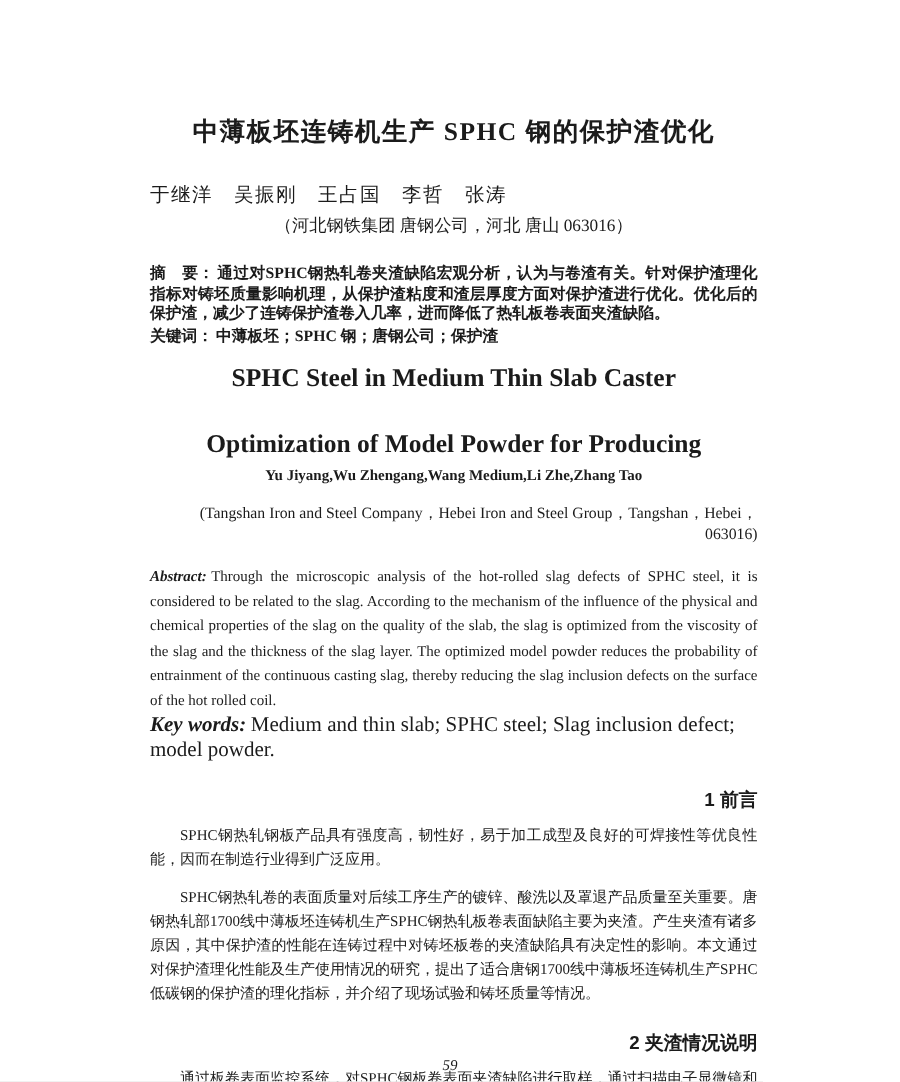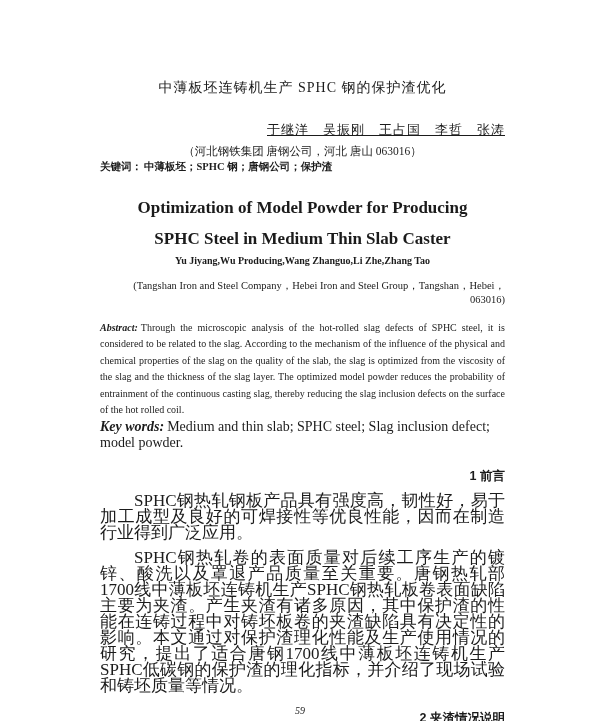--- a/index.html
+++ b/index.html
@@ -10,33 +10,32 @@
     margin: 0 auto;
     background: #ffffff;
     color: #1b1b1b;
     font-family: "Liberation Serif", "DejaVu Serif", serif;
     box-sizing: border-box;
     padding: 0 95px 0 100px;
     overflow: hidden;
   }
   .cn-title {
     margin: 76px 0 0 0;
-    font-size: 14px;
+    font-size: 17px;
     line-height: 24px;
-    font-weight: normal;
+    font-weight: bold;
     text-align: center;
     letter-spacing: 1px;
   }
   .cn-authors {
     margin-top: 21px;
     font-size: 13px;
     line-height: 17px;
-    text-align: right;
+    text-align: left;
     letter-spacing: 1px;
-    text-decoration: underline;
   }
   .cn-affil {
     margin-top: 6px;
     font-size: 11.5px;
     line-height: 15px;
     text-align: center;
   }
   .cn-abstract {
     margin-top: 17px;
     font-size: 10.5px;
@@ -87,21 +86,21 @@
   .sec {
     margin: 16px 0 0 0;
     font-size: 12.5px;
     line-height: 16px;
     font-weight: bold;
     font-family: "Liberation Sans", "DejaVu Sans", sans-serif;
     text-align: right;
   }
   .body-p {
     margin: 9px 0 0 0;
-    font-size: 17px;
+    font-size: 10px;
     line-height: 16px;
     text-align: justify;
     text-indent: 2em;
   }
   .pagenum {
     position: absolute;
     bottom: 5px;
     left: 0;
     width: 100%;
     text-align: center;
@@ -113,29 +112,32 @@
 <body>
 
 <div class="sheet">
 
   <h1 class="cn-title">中薄板坯连铸机生产 SPHC 钢的保护渣优化</h1>
 
   <div class="cn-authors">于继洋　吴振刚　王占国　李哲　张涛</div>
 
   <div class="cn-affil">（河北钢铁集团 唐钢公司，河北 唐山 063016）</div>
 
+  <div class="cn-abstract">
+    <span class="label">摘　要：</span><span>通过对SPHC钢热轧卷夹渣缺陷宏观分析，认为与卷渣有关。针对保护渣理化指标对铸坯质量影响机理，从保护渣粘度和渣层厚度方面对保护渣进行优化。优化后的保护渣，减少了连铸保护渣卷入几率，进而降低了热轧板卷表面夹渣缺陷。</span>
+  </div>
 
   <div class="cn-keywords">
     <span class="label">关键词：</span><span>中薄板坯；SPHC 钢；唐钢公司；保护渣</span>
   </div>
 
+  <h2 class="en-title second">SPHC Steel in Medium Thin Slab Caster</h2>
   <h2 class="en-title first">Optimization of Model Powder for Producing</h2>
-  <h2 class="en-title second">SPHC Steel in Medium Thin Slab Caster</h2>
 
-  <div class="en-authors">Yu Jiyang,Wu Producing,Wang Zhanguo,Li Zhe,Zhang Tao</div>
+  <div class="en-authors">Yu Jiyang,Wu Zhengang,Wang Medium,Li Zhe,Zhang Tao</div>
 
   <div class="en-affil">(Tangshan Iron and Steel Company，Hebei Iron and Steel Group，Tangshan，Hebei，063016)</div>
 
   <div class="en-abstract">
     <span class="label-en">Abstract:</span><span>Through the microscopic analysis of the hot-rolled slag defects of SPHC steel, it is considered to be related to the slag. According to the mechanism of the influence of the physical and chemical properties of the slag on the quality of the slab, the slag is optimized from the viscosity of the slag and the thickness of the slag layer. The optimized model powder reduces the probability of entrainment of the continuous casting slag, thereby reducing the slag inclusion defects on the surface of the hot rolled coil.</span>
   </div>
 
   <div class="en-keywords">
     <span class="label-en">Key words:</span><span>Medium and thin slab; SPHC steel; Slag inclusion defect; model powder.</span>
   </div>

